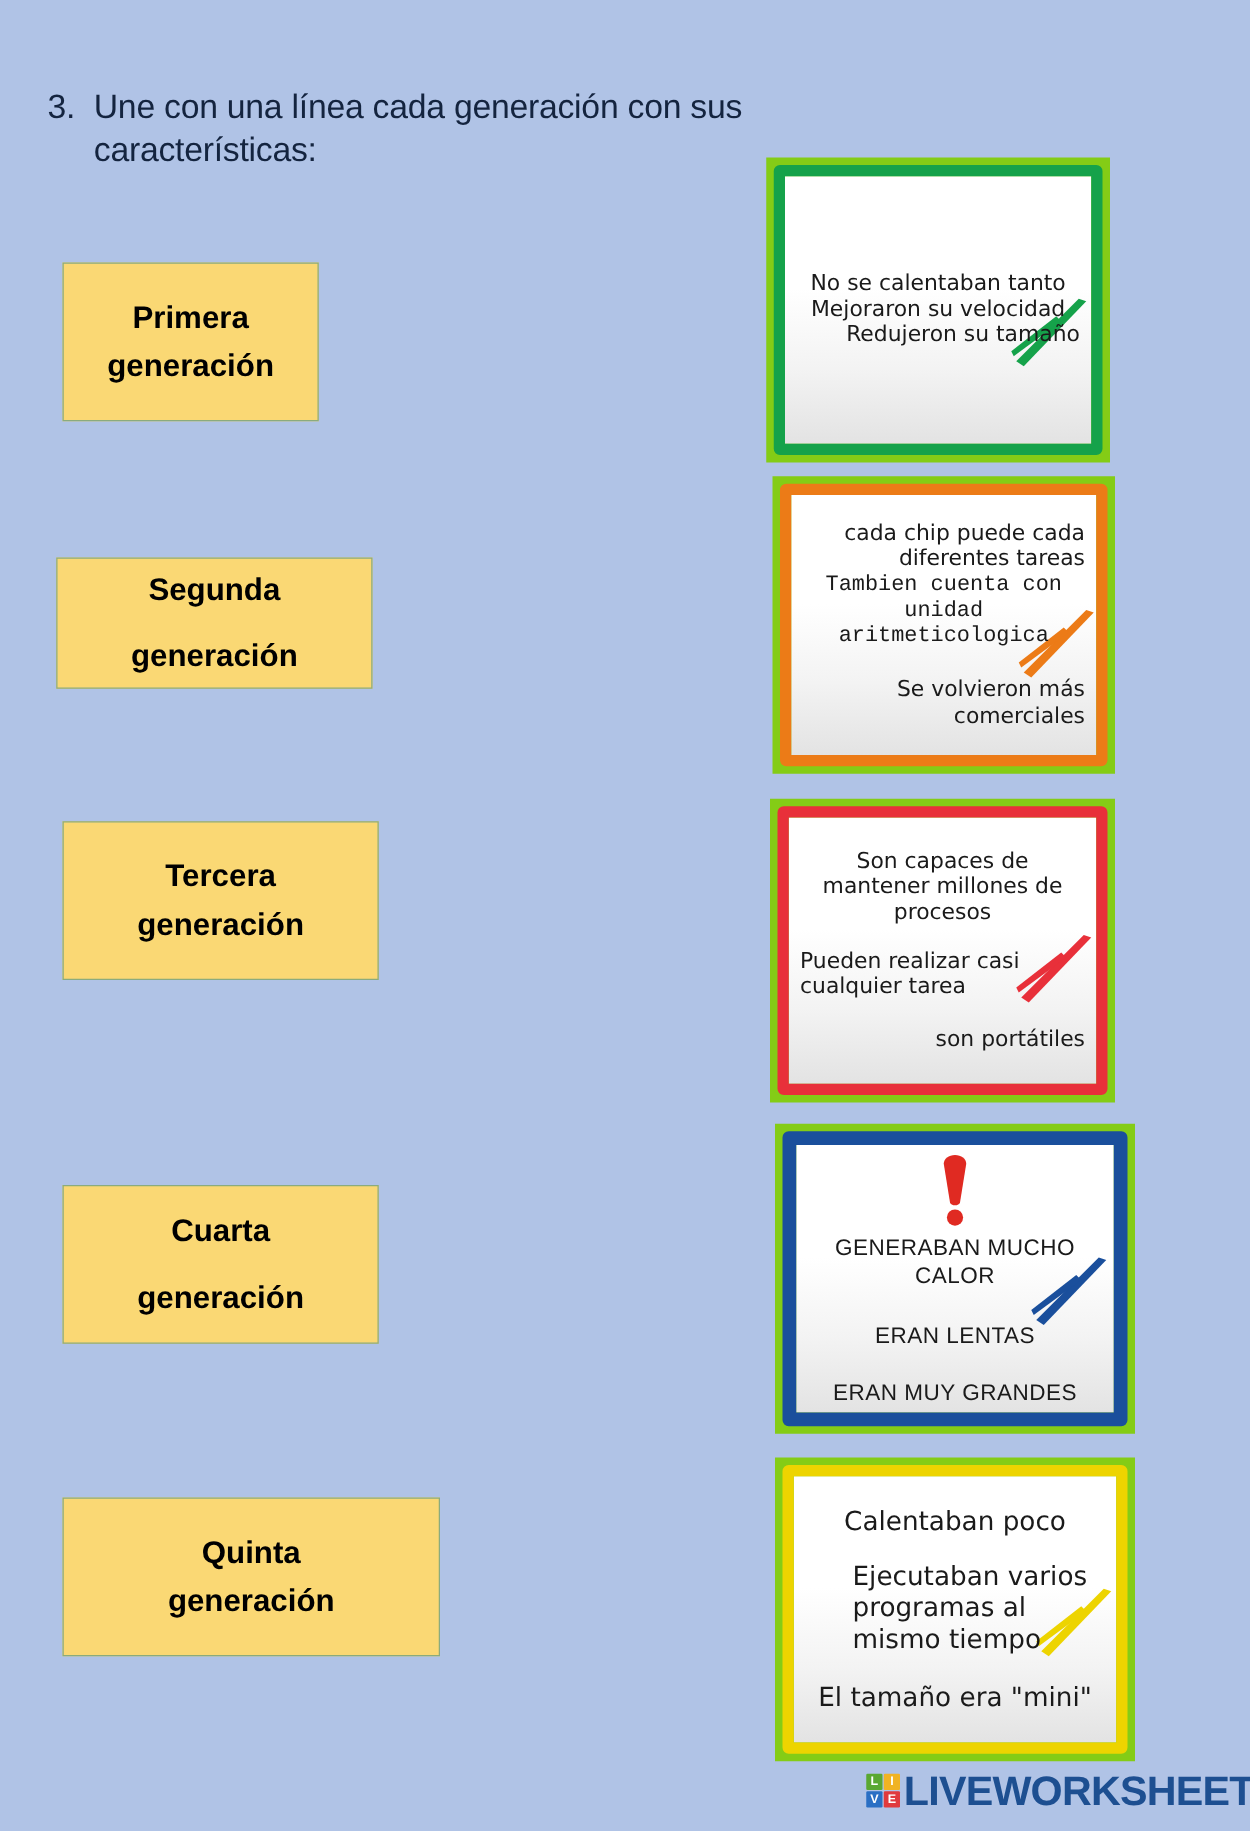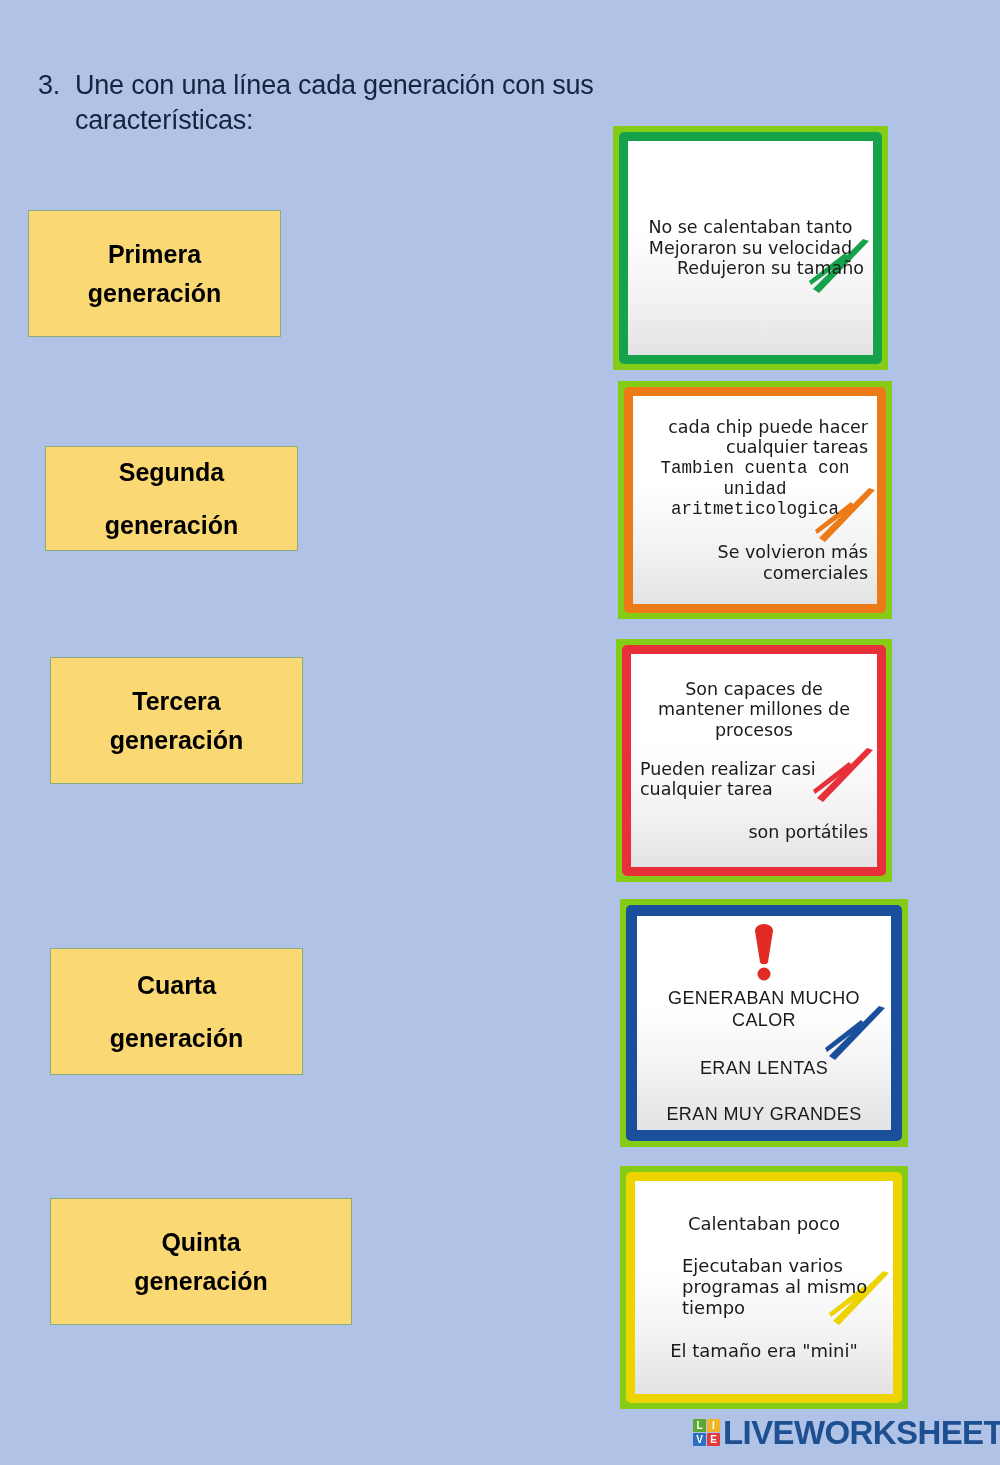--- a/index.html
+++ b/index.html
@@ -114,21 +114,21 @@
   }
 </style>
 </head>
 <body>
 
 <div id="question-heading">
   <span class="q-num">3.</span>
   <span class="q-text">Une con una línea cada generación con sus características:</span>
 </div>
 
-<div class="gen-box" style="left:28px;top:210px;width:253px;height:127px;">
+<div class="gen-box" style="left:50px;top:210px;width:205px;height:127px;">
   <span>Primera</span>
   <span class="gl2">generación</span>
 </div>
 
 <div class="gen-box" style="left:45px;top:446px;width:253px;height:105px;line-height:2.1;">
   <span>Segunda</span>
   <span class="gl2">generación</span>
 </div>
 
 <div class="gen-box" style="left:50px;top:657px;width:253px;height:127px;">
@@ -164,21 +164,21 @@
 
 <div class="card" style="left:618px;top:381px;width:274px;height:238px;">
   <div class="card-inner" style="border-color:#ec7b17;">
     <div class="slash" style="right:-4px;top:90px;">
       <svg width="92" height="66" viewBox="0 0 92 66">
         <path d="M86 4 L36 56 L30 52 L80 2 Z" fill="#ec7b17"></path>
         <path d="M66 20 L28 48 L26 44 L62 16 Z" fill="#ec7b17"></path>
       </svg>
     </div>
     <div class="card-text" style="font-size:17.5px;line-height:1.18;">
-      <p class="blk" style="text-align:right;">cada chip puede hacer cualquier tareas</p>
+      <p class="blk" style="text-align:right;">cada chip puede cada diferentes tareas</p>
       <p class="blk" style="text-align:center;font-family:Liberation Mono, monospace;">Tambien cuenta con unidad aritmeticologica</p>
       <p class="blk" style="text-align:right;margin-top:22px;">Se volvieron más comerciales</p>
     </div>
   </div>
 </div>
 
 <div class="card" style="left:616px;top:639px;width:276px;height:243px;">
   <div class="card-inner" style="border-color:#e8303a;">
     <div class="slash" style="right:-2px;top:92px;">
       <svg width="92" height="66" viewBox="0 0 92 66">
@@ -217,21 +217,21 @@
 </div>
 
 <div class="card" style="left:620px;top:1166px;width:288px;height:243px;">
   <div class="card-inner" style="border-color:#edd400;">
     <div class="slash" style="right:-2px;top:88px;">
       <svg width="92" height="66" viewBox="0 0 92 66">
         <path d="M86 4 L36 56 L30 52 L80 2 Z" fill="#edd400"></path>
         <path d="M66 20 L28 48 L26 44 L62 16 Z" fill="#edd400"></path>
       </svg>
     </div>
-    <div class="card-text" style="font-size:18px;line-height:1.18;">
+    <div class="card-text" style="font-size:21px;line-height:1.18;">
       <p class="blk" style="text-align:center;">Calentaban poco</p>
       <p class="blk" style="text-align:left;padding-left:38px;margin-top:20px;">Ejecutaban varios programas al mismo tiempo</p>
       <p class="blk" style="text-align:center;margin-top:22px;">El tamaño era "mini"</p>
     </div>
   </div>
 </div>
 
 <div id="lw-logo">
   <div id="lw-squares">
     <span style="background:#5aa832;">L</span>

